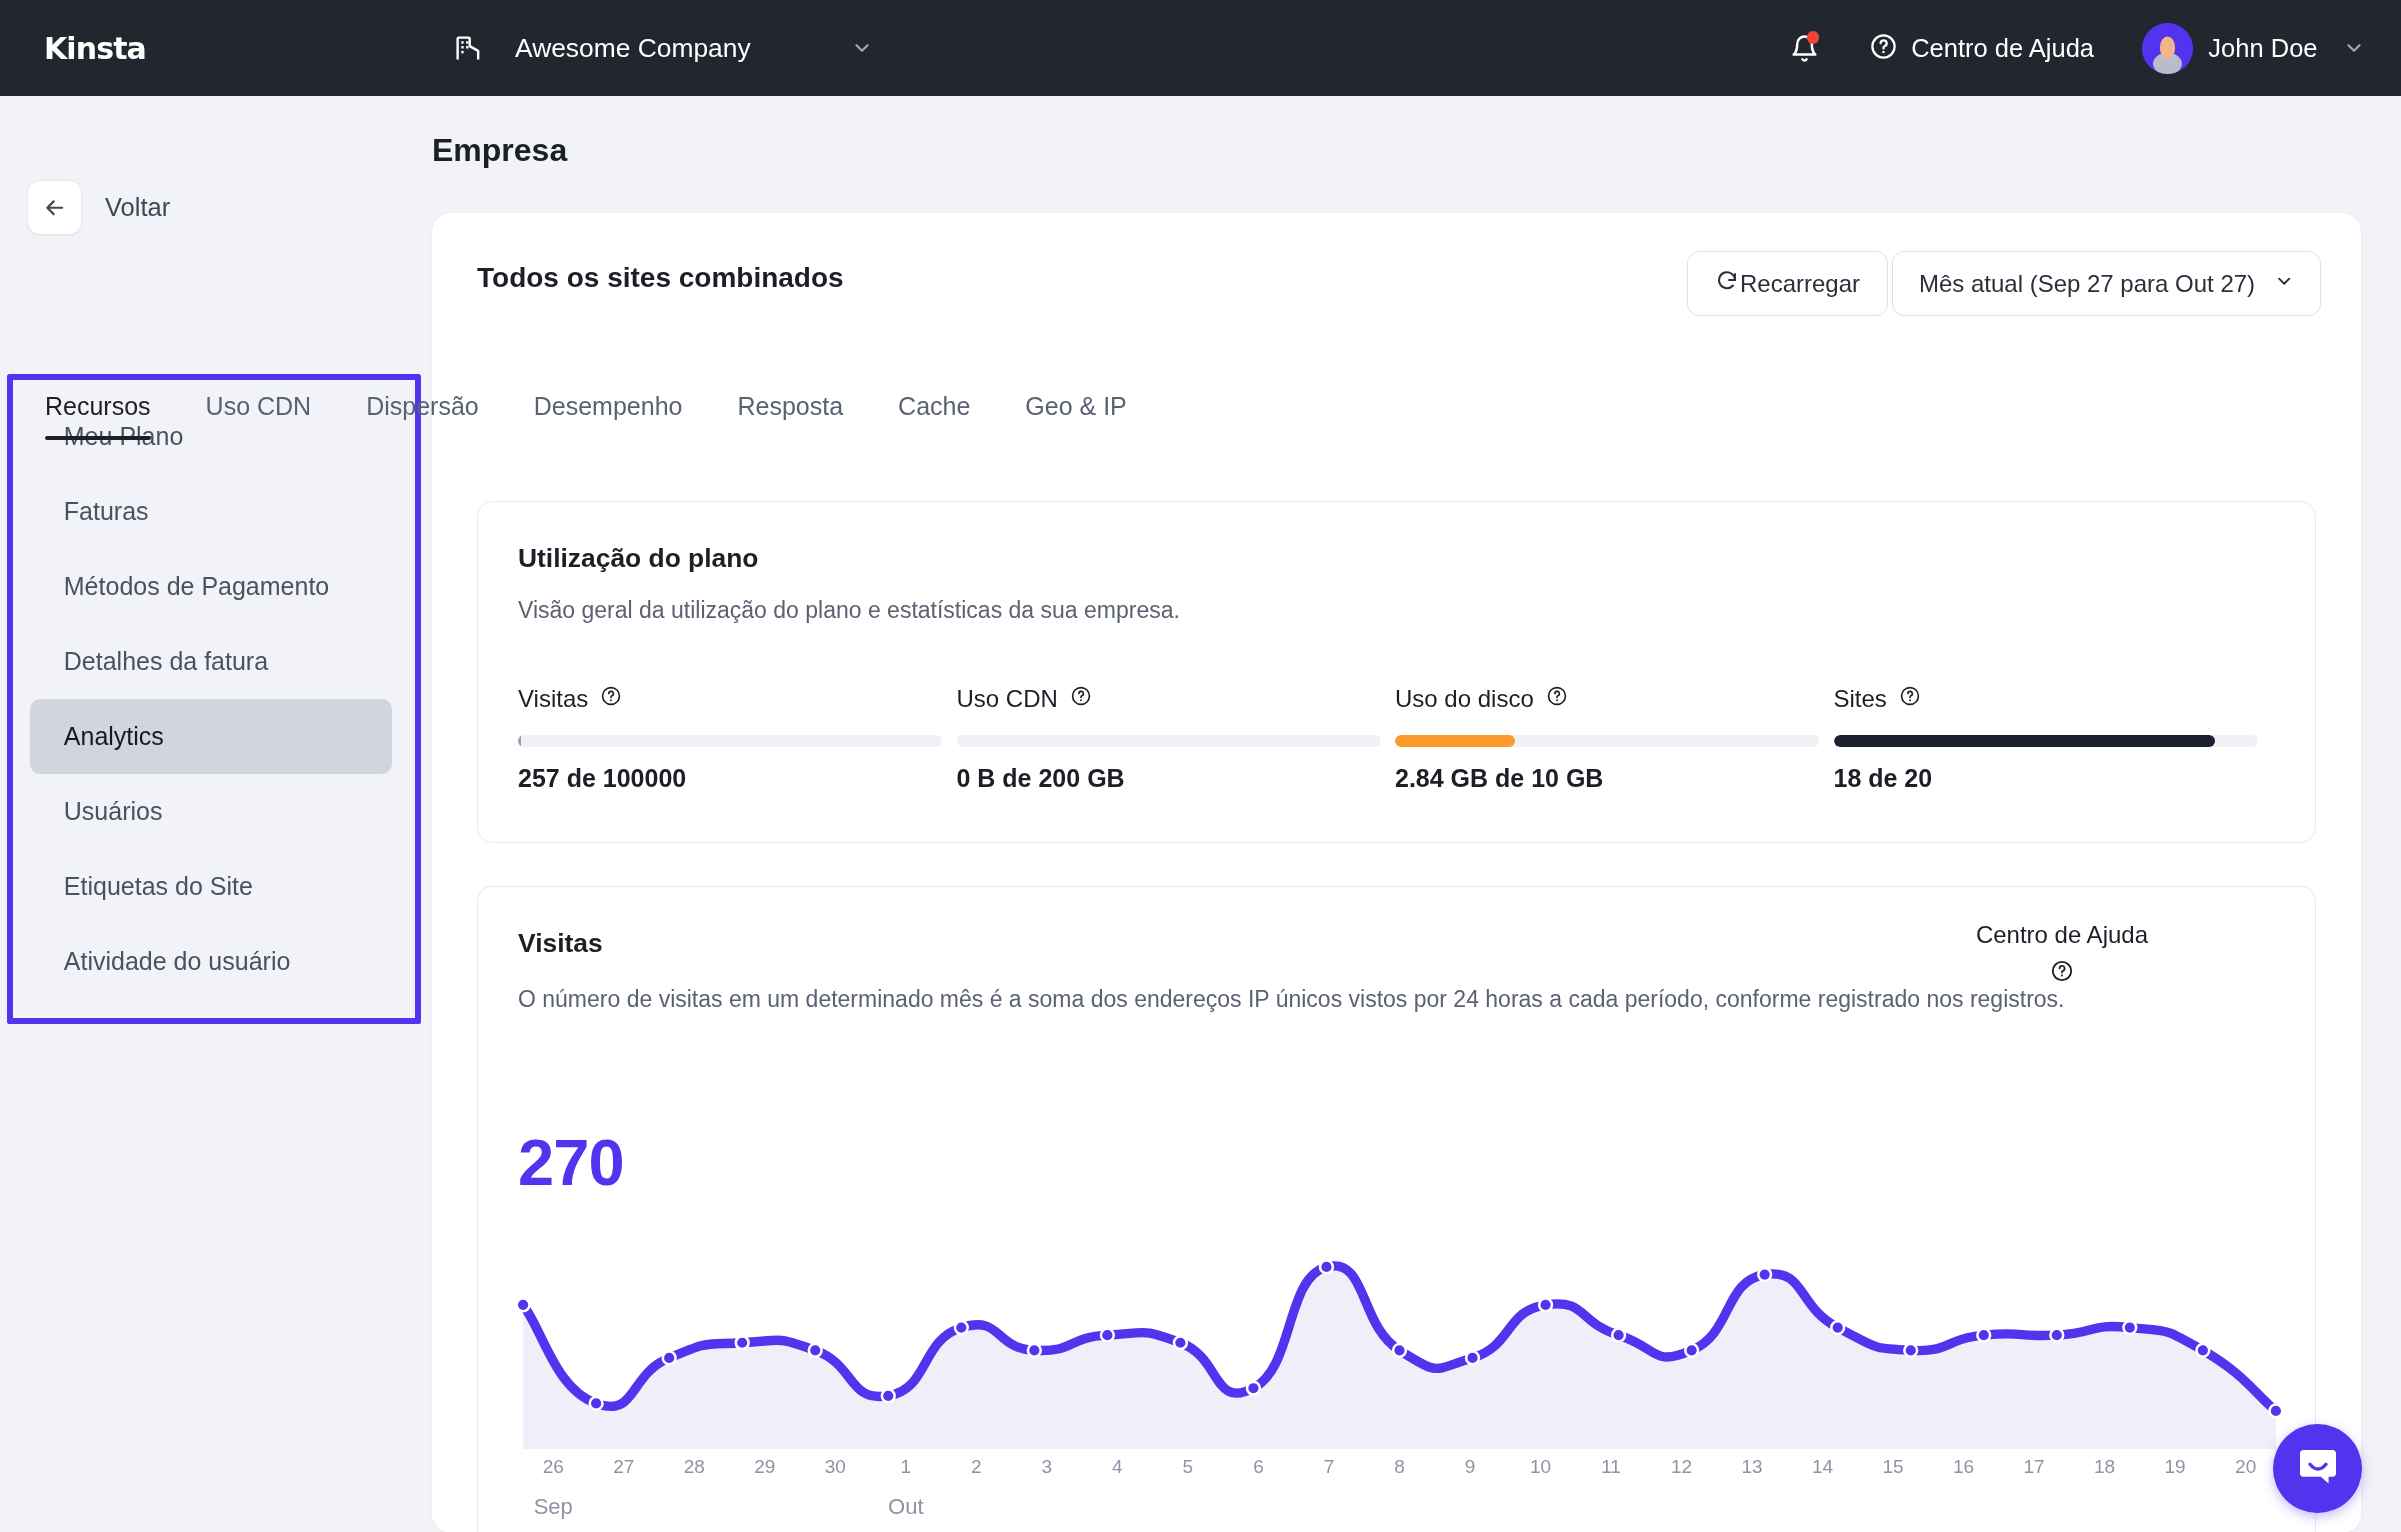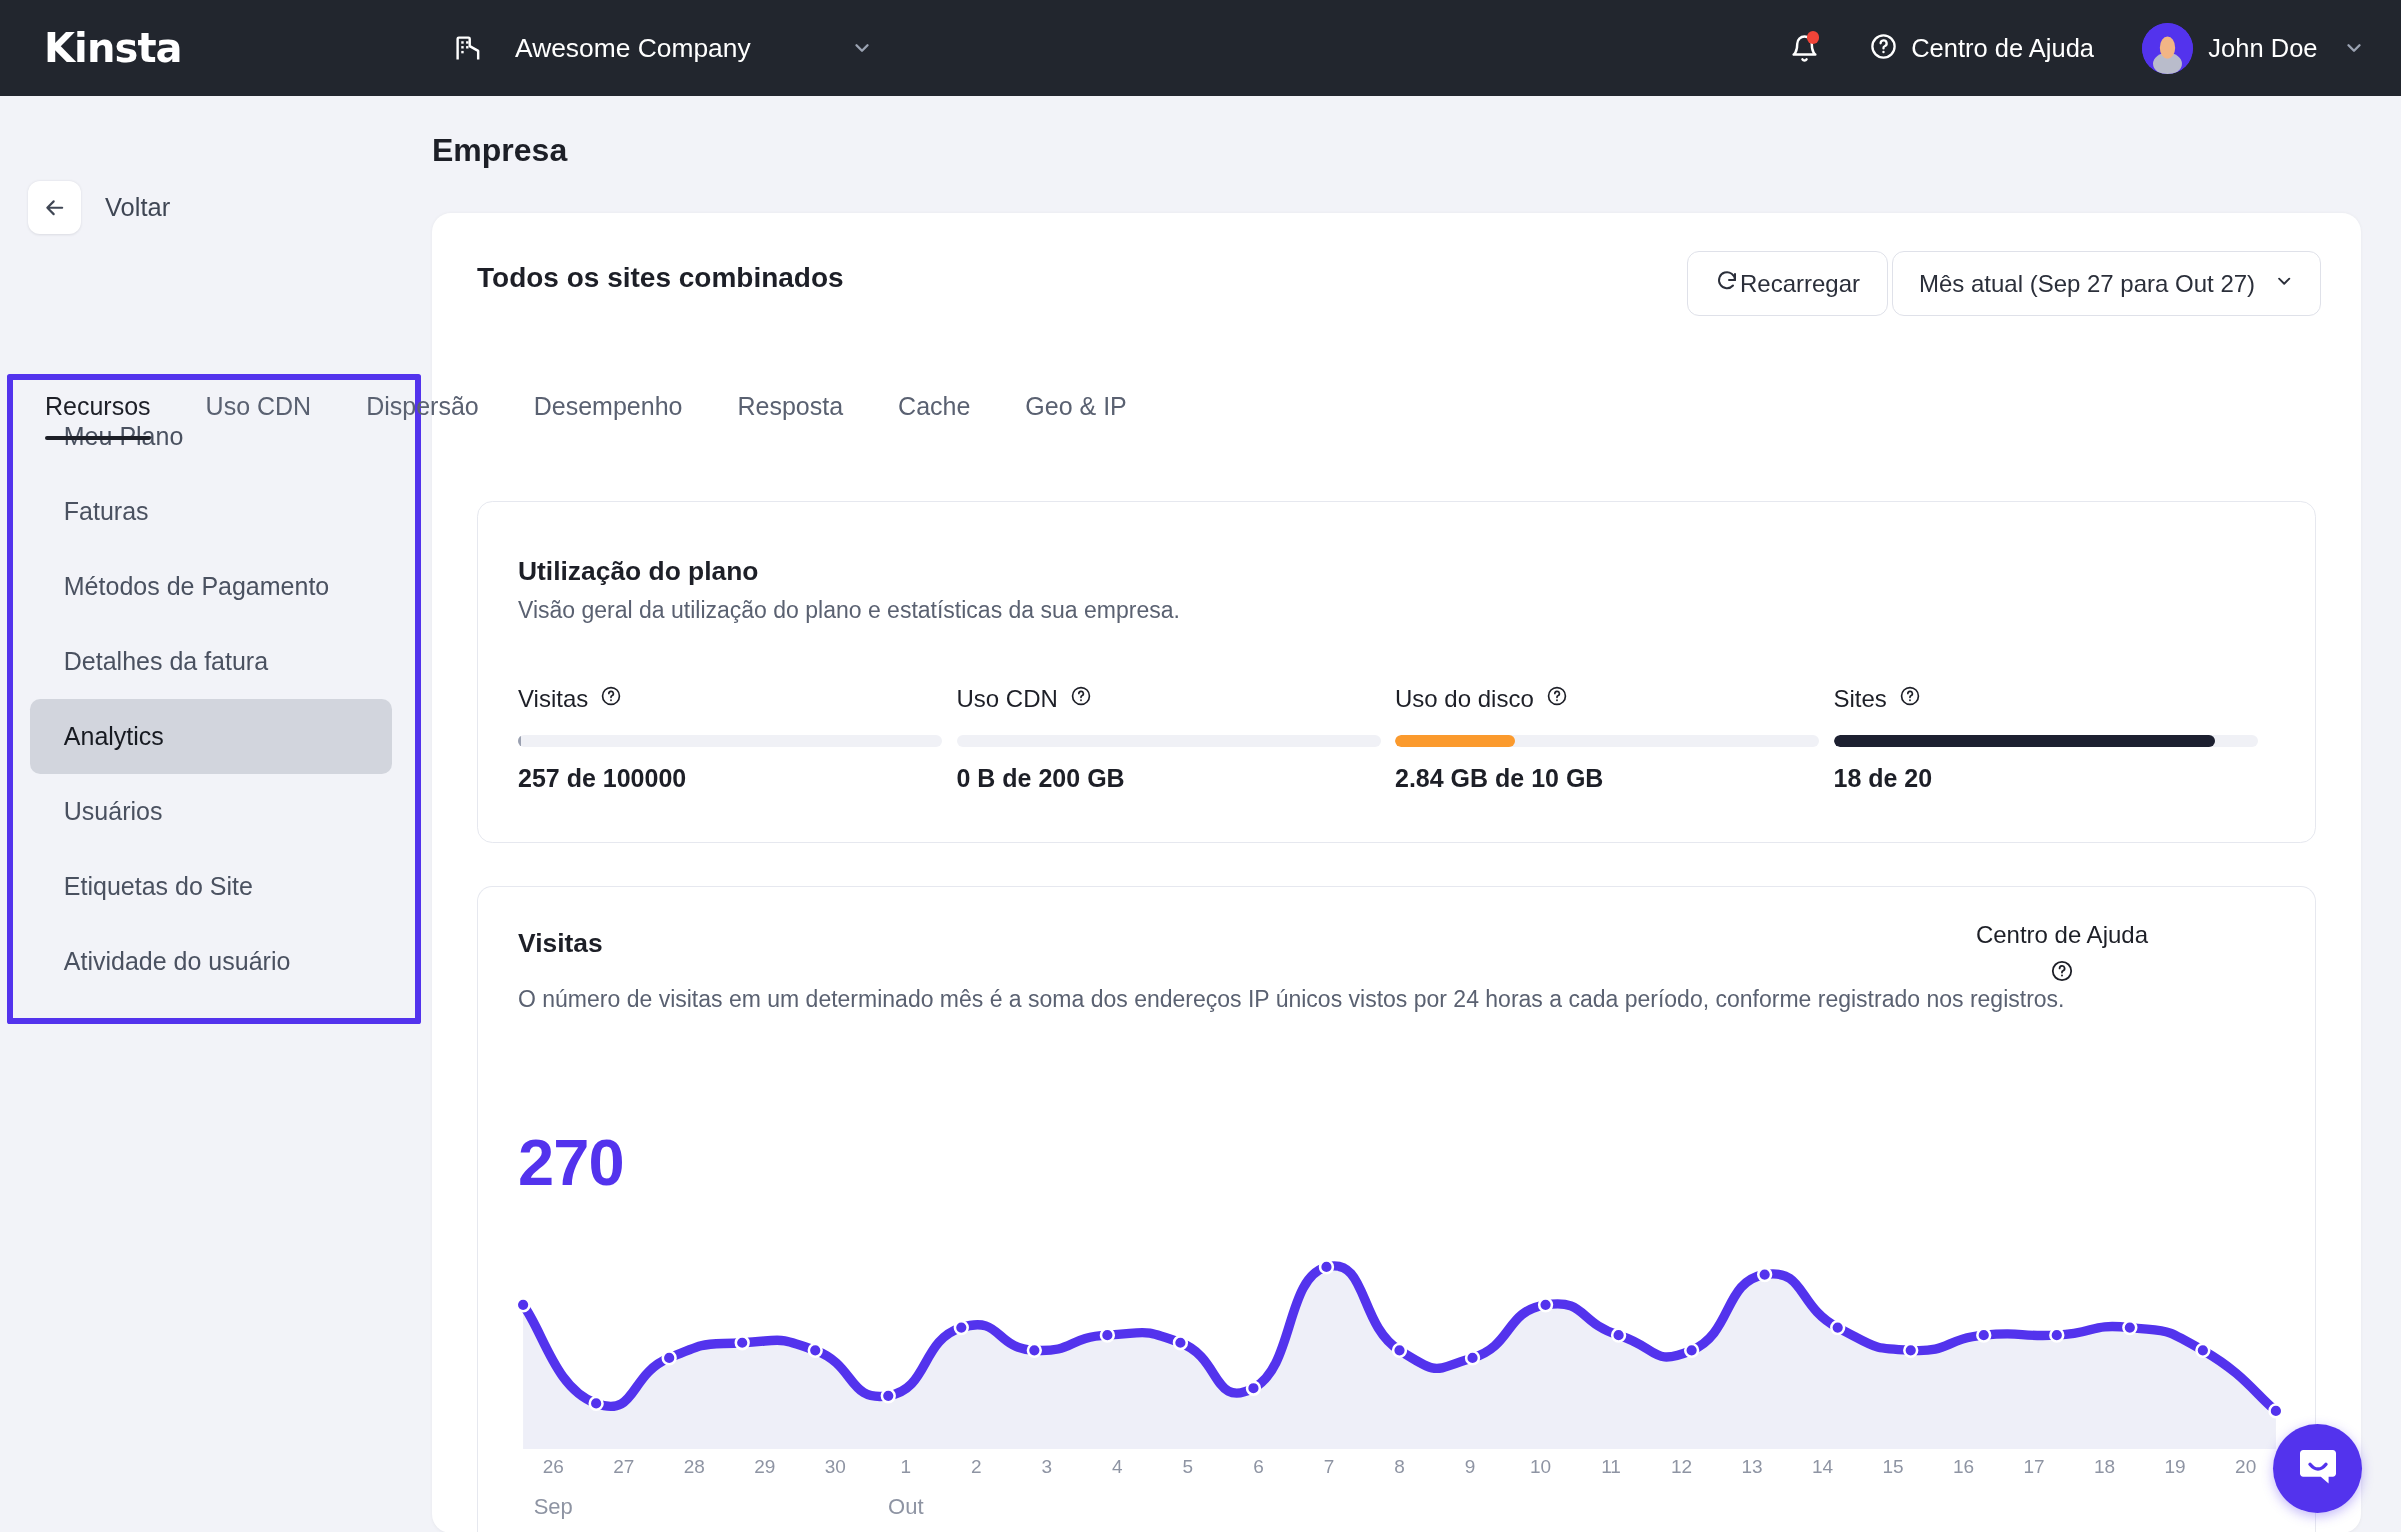--- a/index.html
+++ b/index.html
@@ -12,21 +12,21 @@
   }
 
   
   .topbar {
     position:absolute; top:0; left:0; width:2401px; height:96px;
     background:#22262E;
     display:flex; align-items:center;
   }
   .logo {
     margin-left:44px;
-    font-size:40px; font-weight:700; letter-spacing:-0.9px;
+    font-size:30px; font-weight:700; letter-spacing:-0.9px;
     color:#FFFFFF;
     font-family:"DejaVu Sans", sans-serif;
   }
   .company-sel {
     position:absolute; left:454px; top:0; height:96px;
     display:flex; align-items:center; gap:32px;
     cursor:pointer;
   }
   .company-ico { width:29px; height:29px; display:block; }
   .company-name { color:#FFFFFF; font-size:26.4px; font-weight:400; }
@@ -130,21 +130,21 @@
     width:100%; height:4.3px; background:#1D1F27; border-radius:2.6px;
   }
 
   
   .panel {
     position:absolute; left:477px;
     width:1839px;
     background:#FFFFFF; border:1.7px solid #E6E8EF; border-radius:15.3px;
   }
   #plan-panel { top:501px; height:342px; }
-  .panel-title { position:absolute; left:40px; top:54px; font-size:26.4px; font-weight:700; color:#1D1F27; }
+  .panel-title { position:absolute; left:40px; top:41px; font-size:26.4px; font-weight:700; color:#1D1F27; }
   .panel-sub   { position:absolute; left:40px; top:95px; font-size:23px; color:#5A6171; }
 
   .stats { position:absolute; left:40px; top:183px; width:1754px; display:flex; }
   .stat { width:460px; }
   .stat-head { display:flex; align-items:center; gap:12px; font-size:24px; color:#1D1F27; }
   .bar-track { margin-top:22px; width:424px; height:12px; border-radius:6px; background:#F0F1F6; position:relative; overflow:hidden; }
   .bar-fill  { position:absolute; left:0; top:0; height:100%; border-radius:6px; }
   .stat-val  { margin-top:17px; font-size:25px; color:#1D1F27; font-weight:700; }
 
   

